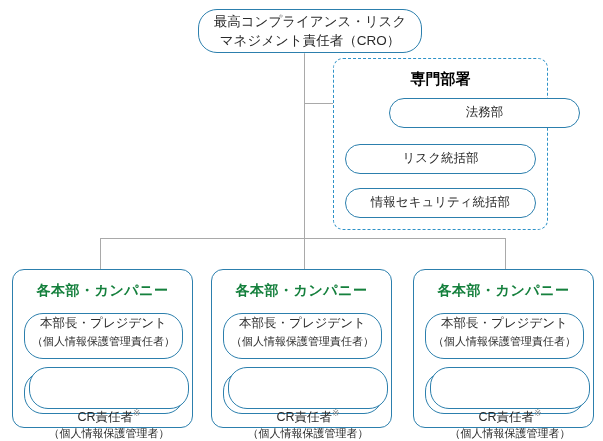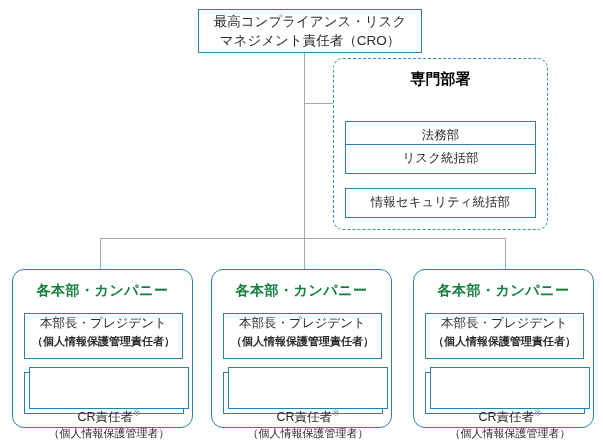--- a/index.html
+++ b/index.html
@@ -1,15 +1,15 @@
 <!DOCTYPE html>
 <html><head>
 <meta charset="utf-8">
 <style>
-  * { margin: 0; padding: 0; box-sizing: border-box; }
+  * { margin: 0; padding: 0; box-sizing: border-box; border-radius: 19px; }
   html, body { background: #ffffff; }
   body {
     font-family: "Liberation Sans", "DejaVu Sans", sans-serif;
     color: #2b2b2b;
   }
   .canvas {
     position: relative;
     width: 603px;
     height: 441px;
     background: #ffffff;
@@ -58,21 +58,21 @@
   .dept-box {
     position: absolute;
     left: 11px;
     width: 191px; height: 30px;
     background: #ffffff;
     border: 1.4px solid #2c7fad;
     text-align: center;
     font-size: 12.5px;
     line-height: 27px;
   }
-  .dept-1 { top: 62px; }
+  .dept-1 { top: 39px; margin-left: 44px; }
   .dept-2 { top: 85px; }
   .dept-3 { top: 129px; text-align: center; }
   
   .division {
     position: absolute;
     top: 269px;
     width: 181px; height: 159px;
     background: #ffffff;
     border: 1.5px solid #2c7fad;
     border-radius: 12px;
@@ -93,21 +93,21 @@
   .head-box {
     position: absolute;
     left: 11px; top: 43px;
     width: 159px; height: 46px;
     background: #ffffff;
     border: 1.4px solid #2c7fad;
     text-align: center;
     padding-top: 0;
   }
   .head-line1 { font-size: 12.5px; line-height: 19px; display: block; }
-  .head-line2 { font-size: 11px;  line-height: 17px; display: block; font-weight: bold; }
+  .head-line2 { font-size: 11px;  line-height: 17px; display: block; }
   
   .cr-stack {
     position: absolute;
     left: 16px; top: 97px;
     width: 160px; height: 42px;
   }
   .cr-back {
     position: absolute;
     left: -5px; top: 5px;
     width: 100%; height: 100%;

